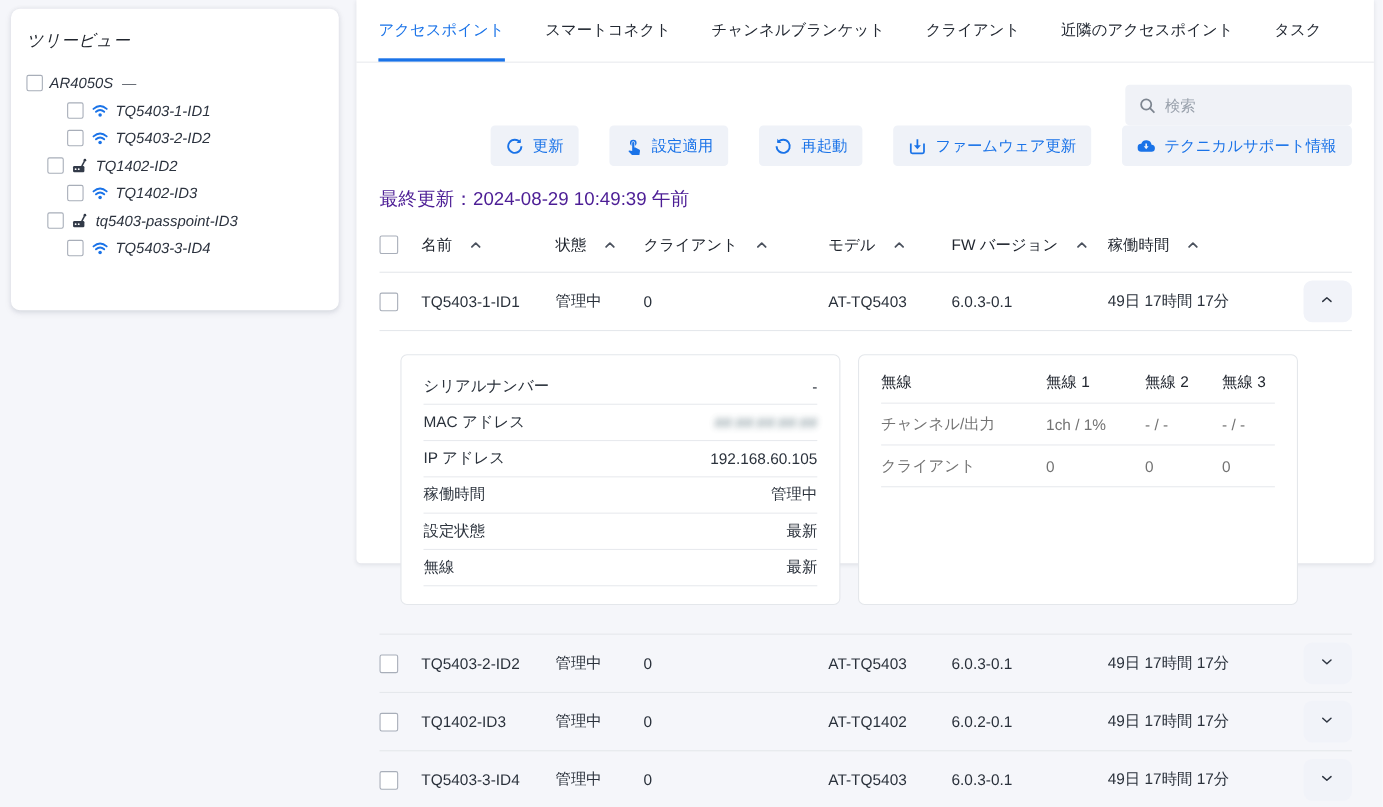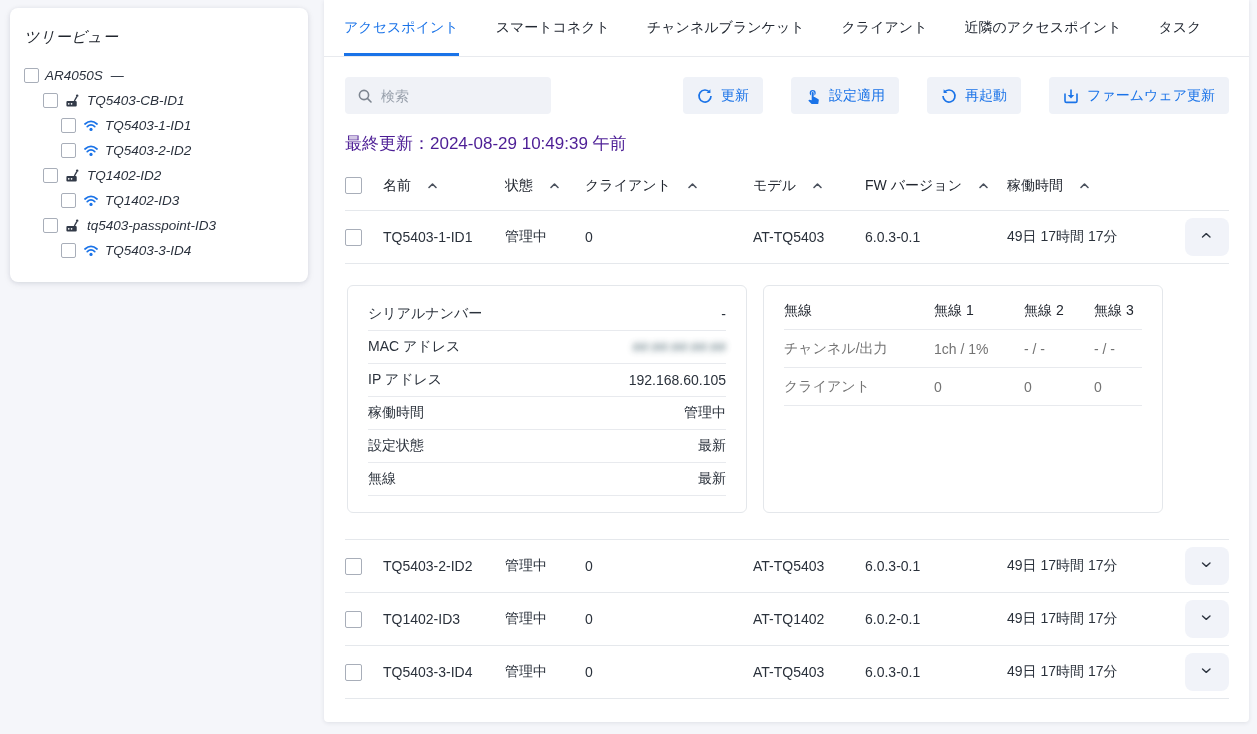--- a/index.html
+++ b/index.html
@@ -26,33 +26,33 @@
   .tree-row.lv2 { padding-left:37px; }
   .cb {
     display:inline-block; width:15px; height:15px; flex:0 0 15px;
     border:1.5px solid #a8aeb9; border-radius:2px; background:#fff; cursor:pointer;
   }
   .tree-row .cb { margin-right:6px; }
   .tree-ic { display:inline-flex; width:17px; height:16px; margin-right:6px; align-items:center; justify-content:center; }
   .tree-dash { margin-left:8px; color:#39404c; font-size:13px; cursor:pointer; }
   
   .panel {
-    position:absolute; left:324px; top:0; width:925px; height:722px;
+    position:absolute; left:324px; top:0; width:925px; height:512px;
     background:#fff; border-radius:0 0 4px 4px;
     box-shadow:0 1px 4px rgba(25,35,60,.10);
   }
   
   .tabs { display:flex; align-items:stretch; height:57px; padding:0 20px; border-bottom:1px solid #e8eaee; }
   .tab {
     display:flex; align-items:center; margin-right:37px; font-size:14px; color:#232933;
     border-bottom:3px solid transparent; padding-top:3px; cursor:pointer; white-space:nowrap;
   }
   .tab.active { color:#1a73e8; border-bottom-color:#1a73e8; }
   
-  .toolbar { display:flex; align-items:flex-start; padding:20px 20px 0 21px; }
+  .toolbar { display:flex; align-items:flex-end; padding:20px 20px 0 21px;flex-direction:column; }
   .search {
     display:flex; align-items:center; width:206px; height:37px; background:#f0f2f7;
     border-radius:4px; padding:0 12px; gap:8px;
   }
   .search svg { flex:0 0 auto; color:#7d8590; }
   .search input {
     border:none; outline:none; background:transparent; width:100%;
     font-size:14px; color:#353c46; font-family:inherit;
   }
   .search input::placeholder { color:#99a1ac; }
@@ -77,21 +77,21 @@
   .t-div { border-bottom:1px solid #e5e8ec; }
   .t-row .cb, .t-head .cb { width:17px; height:17px; flex:0 0 17px; }
   .exp-btn {
     width:44px; height:38px; border:none; border-radius:8px; background:#f1f3f9;
     display:flex; align-items:center; justify-content:center; cursor:pointer;
     color:#2f3642; justify-self:end;
   }
   
   .detail { display:flex; gap:16px; padding:21px 0 26px 2px; }
   .card { width:400px; height:228px; background:#fff; border:1px solid #e4e7eb; border-radius:6px; }
-  .info-card { padding:12px 20px 0 20px; }
+  .info-card { padding:12px 20px 0 20px;margin-left:17px; }
   .info-row {
     display:flex; align-items:center; justify-content:space-between;
     height:33px; border-bottom:1px solid #e8eaee; font-size:14px;
   }
   .info-row .lab { color:#2b323c; }
   .info-row .val { color:#2b323c; }
   .info-row .val.redacted { filter:blur(3px); opacity:.8; color:#44606a; }
   .radio-card { padding:6px 20px 0 20px; }
   .radio-row {
     display:grid; grid-template-columns:150px 90px 70px 1fr; align-items:center;
@@ -155,29 +155,20 @@
 
 <aside class="tree-card">
   <h2>ツリービュー</h2>
   <div class="tree-rows">
     <div class="tree-row lv0">
       <span class="cb"></span>
       <span>AR4050S</span>
       <span class="tree-dash">—</span>
     </div>
     <div id="tree-items">
-        <div class="tree-row lv1">
-    <span class="cb"></span>
-    <span class="tree-ic" style="color: rgb(50, 58, 72);">
-            <svg width="15" height="15" viewBox="0 0 16 16">
-              <use href="#ic-ap"></use>
-            </svg>
-          </span>
-    <span class="t-label">TQ5403-CB-ID1</span>
-  </div>
         <div class="tree-row lv2">
     <span class="cb"></span>
     <span class="tree-ic" style="color: rgb(26, 115, 232);">
             <svg width="16" height="15" viewBox="0 0 16 16">
               <use href="#ic-wifi"></use>
             </svg>
           </span>
     <span class="t-label">TQ5403-1-ID1</span>
   </div>
         <div class="tree-row lv2">
@@ -277,20 +268,26 @@
             <use href="#ic-restart"></use>
           </svg>
         <span>再起動</span>
       </button>
       <button class="tb-btn">
         <svg width="16" height="16" viewBox="0 0 16 16">
             <use href="#ic-fw"></use>
           </svg>
         <span>ファームウェア更新</span>
       </button>
+      <button class="tb-btn">
+        <svg width="16" height="16" viewBox="0 0 16 16">
+            <use href="#ic-cloud"></use>
+          </svg>
+        <span>テクニカルサポート情報</span>
+      </button>
     </div>
   </div>
 
   <div class="last-updated">最終更新：2024-08-29 10:49:39 午前</div>
 
   <div class="table">
     <div class="t-grid t-head t-div">
       <span class="cb"></span>
       <span class="hcell">
           <span>名前</span>

